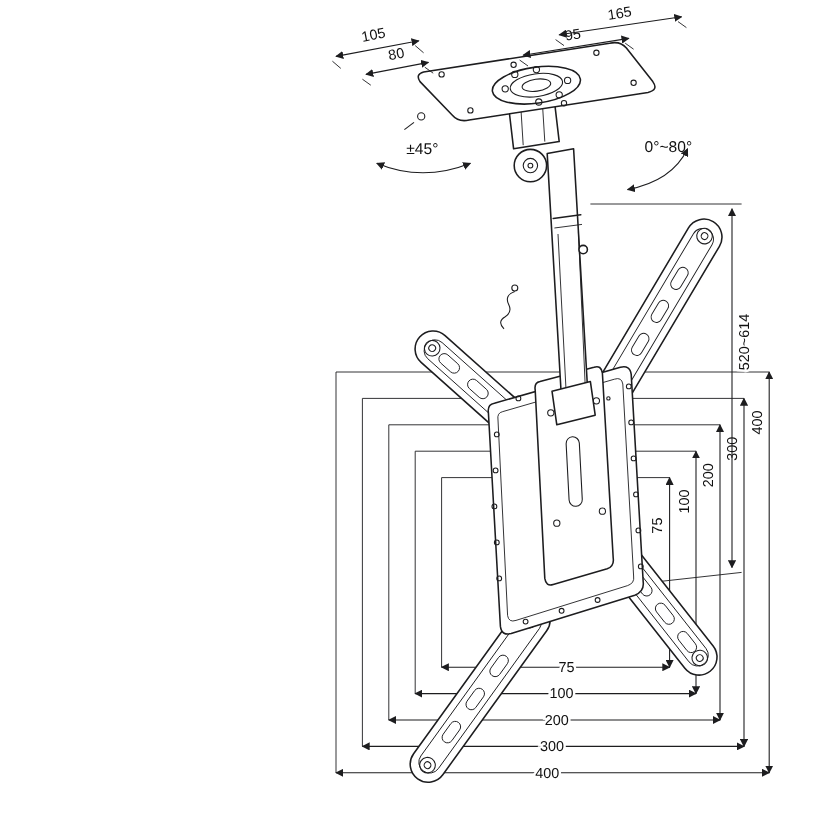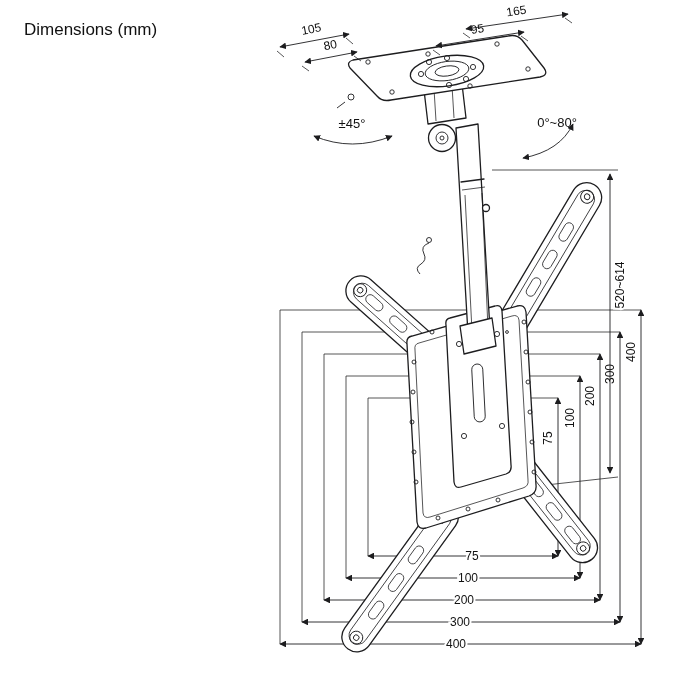--- a/index.html
+++ b/index.html
@@ -11,21 +11,20 @@
   .t{stroke:#1d1d1f;fill:none;stroke-width:.75;}
   .d{stroke:#1d1d1f;fill:none;stroke-width:.9;}
   text.l{font-family:"Liberation Sans",sans-serif;font-size:12px;fill:#111;
          paint-order:stroke;stroke:#ffffff;stroke-width:4px;text-anchor:middle;}
   text.r{font-family:"Liberation Sans",sans-serif;font-size:13px;fill:#111;text-anchor:middle;}
 </style>
 </head>
 <body>
 
 <div class="stage">
-  <div class="title">Dimensions (mm)</div>
 
   <svg width="700" height="700" viewBox="0 0 700 700">
     <defs>
       <marker id="arr" viewBox="0 0 10 10" refX="9" refY="5" markerWidth="7.5" markerHeight="7.5" orient="auto-start-reverse">
         <path d="M0,0 L10,5 L0,10 z" fill="#1d1d1f"></path>
       </marker>
     </defs>
 
     <g>
 

